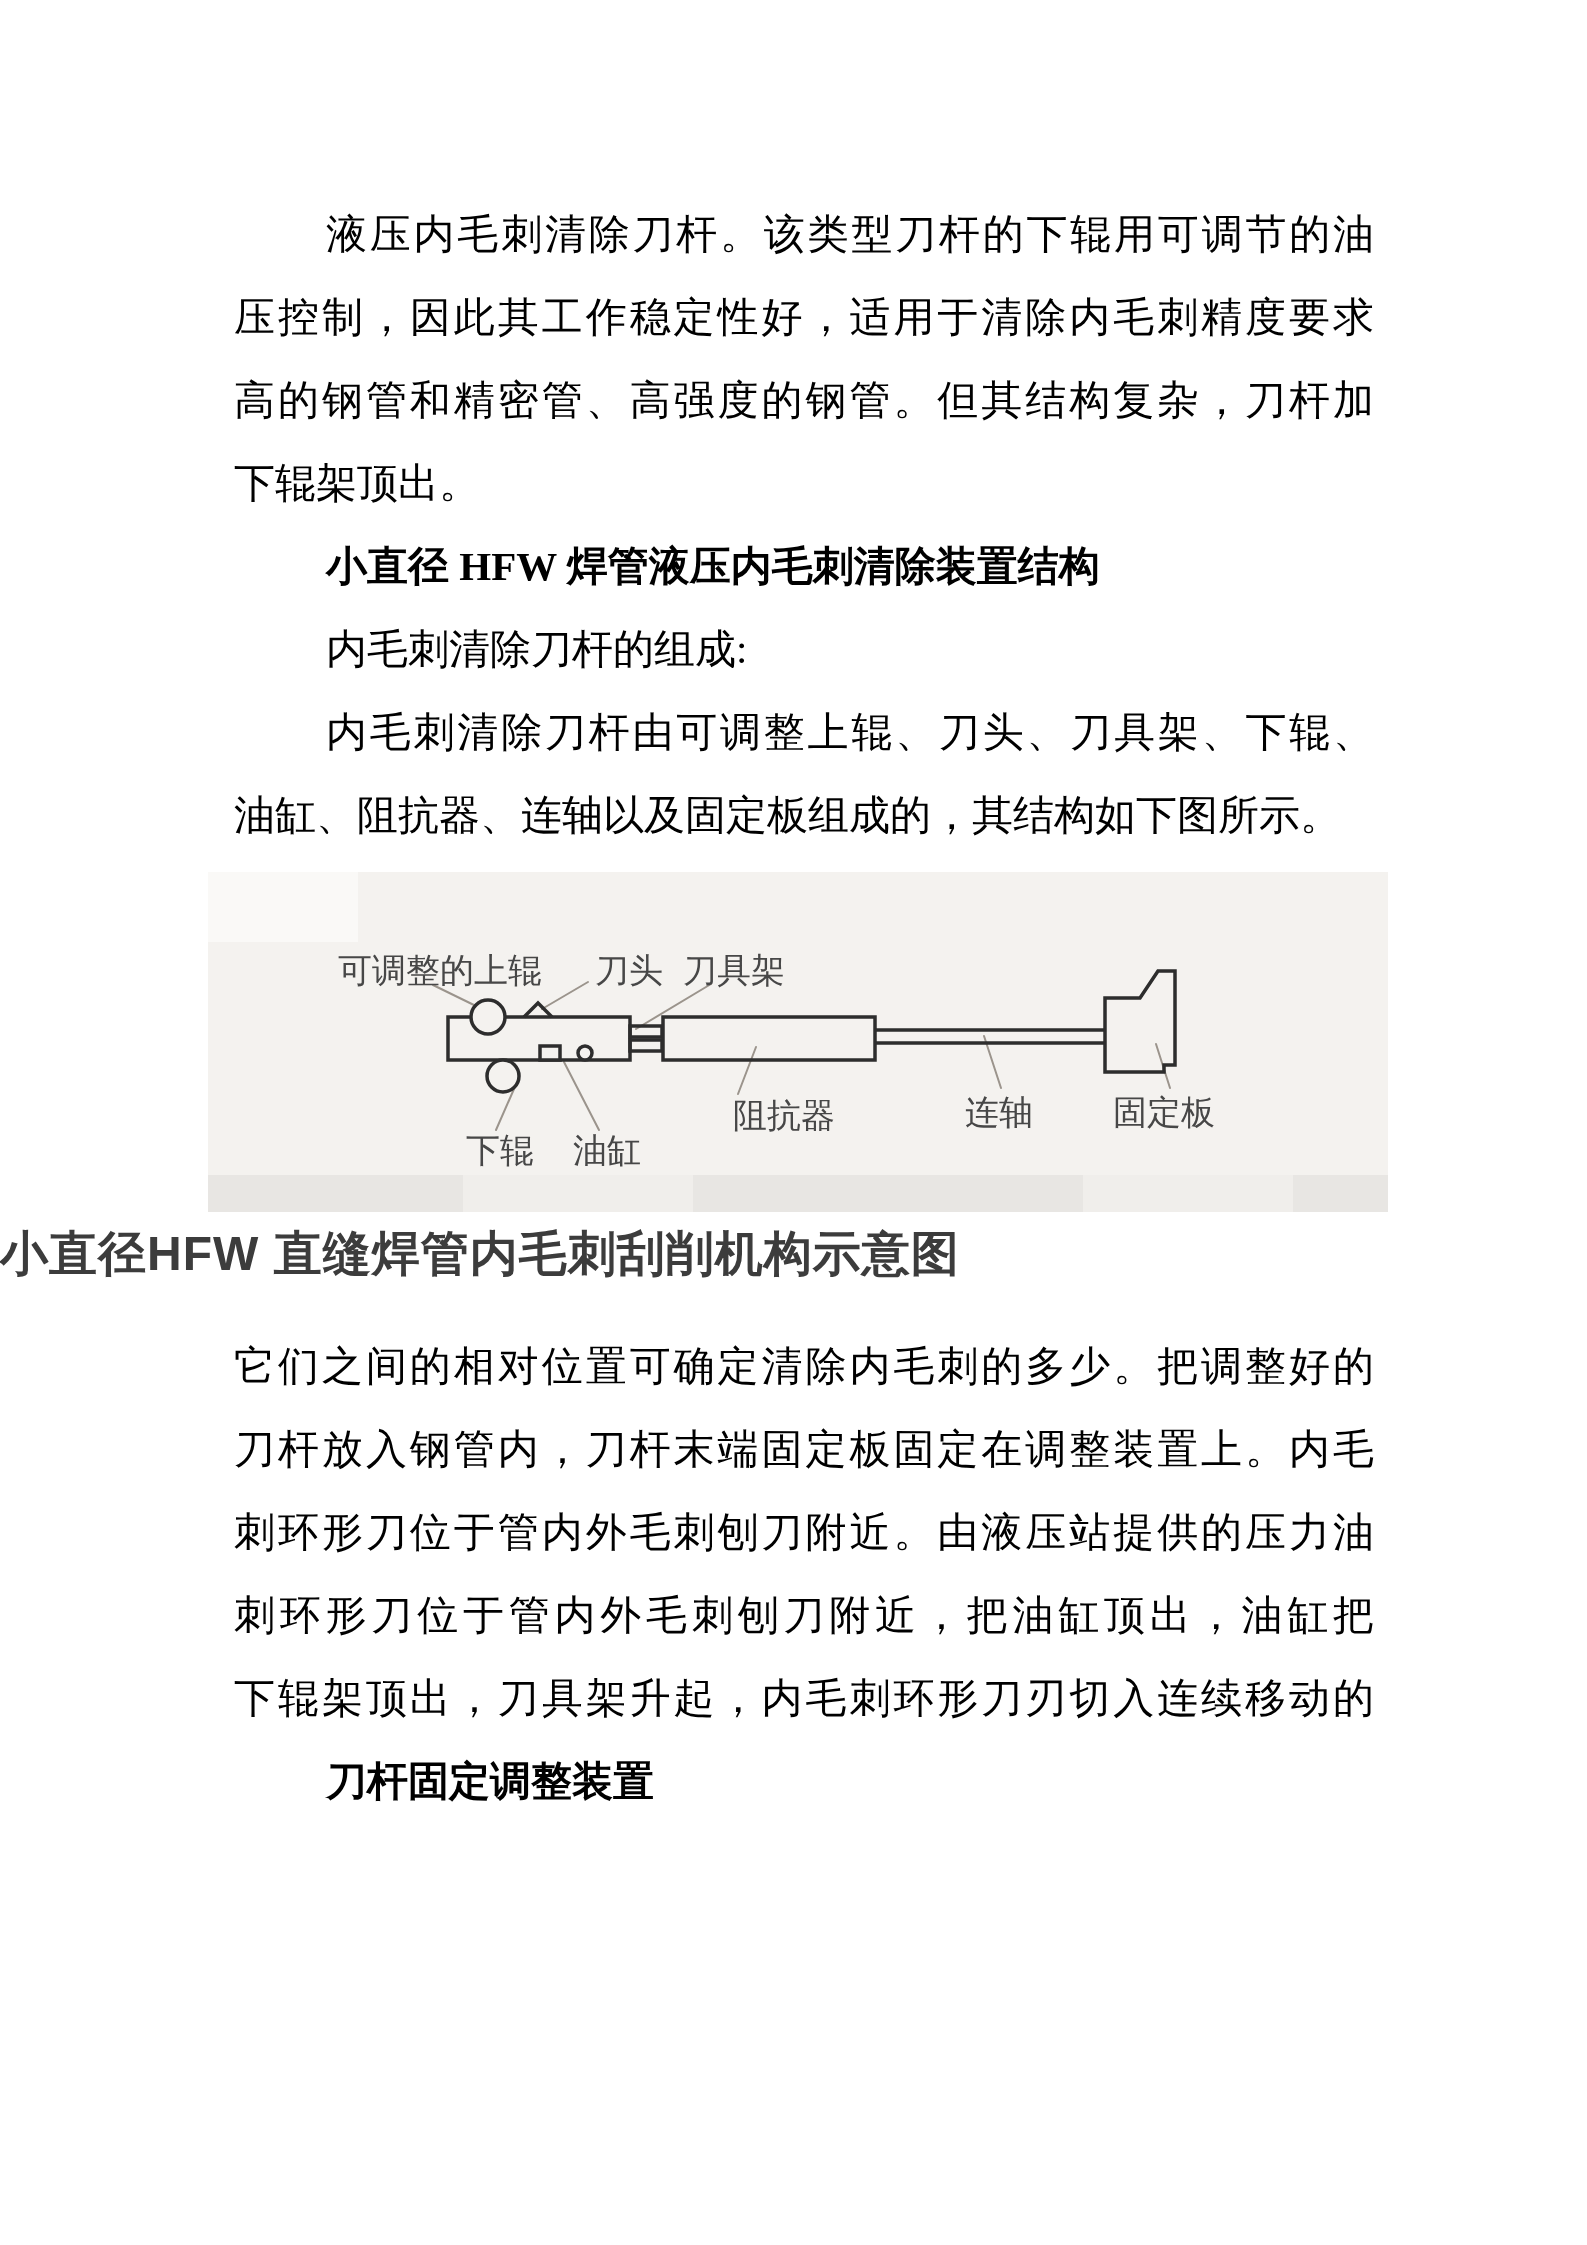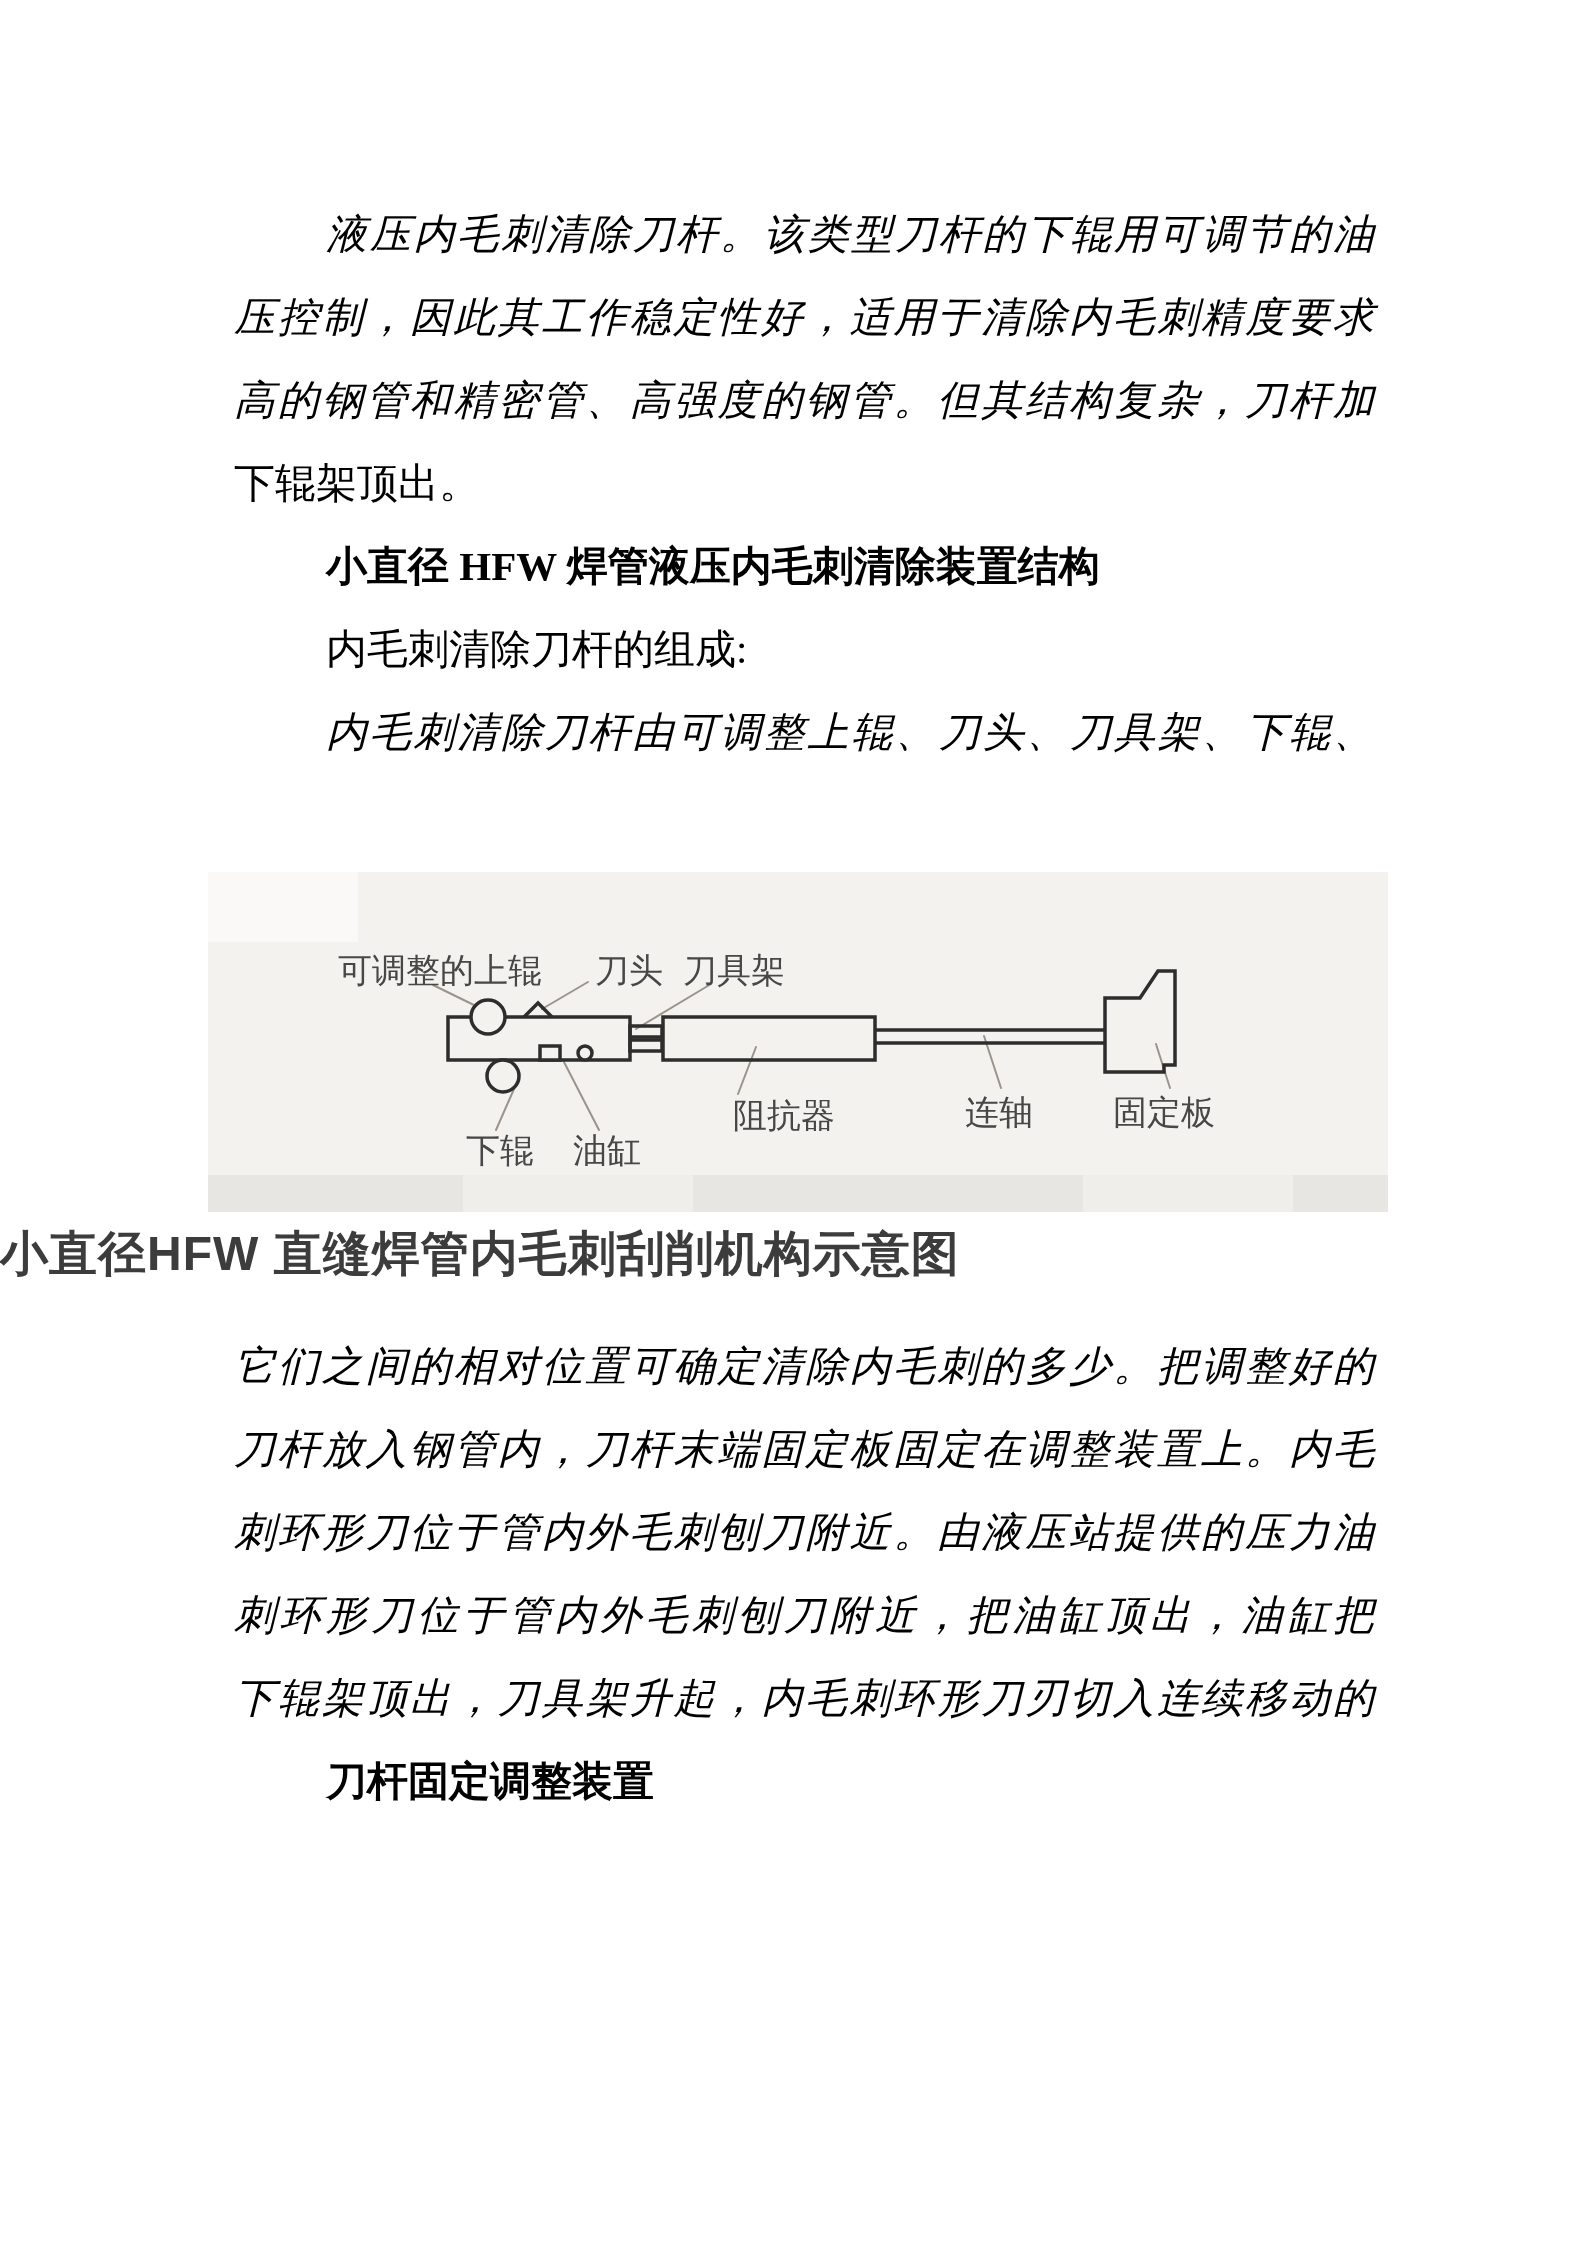--- a/index.html
+++ b/index.html
@@ -1,21 +1,21 @@
 <!DOCTYPE html>
 <html><head>
 <meta charset="utf-8">
 <style>
   html,body{margin:0;padding:0;background:#ffffff;}
   .page{position:relative;width:1587px;height:2245px;background:#ffffff;overflow:hidden;
         font-family:"Liberation Serif","DejaVu Serif",serif;}
   .text-block{position:absolute;left:234px;width:1140px;}
   .tline{font-size:41px;line-height:83px;height:83px;color:#000000;white-space:nowrap;
          font-family:"Liberation Serif","DejaVu Serif",serif;}
-  .tline.just{white-space:normal;text-align:justify;text-align-last:justify;text-justify:inter-character;font-style:italic;}
+  .tline.just{white-space:normal;text-align:justify;text-align-last:justify;text-justify:inter-character;}
   .tline.indent{padding-left:92px;}
   .tline.bold{font-weight:bold;}
   .figure{position:absolute;left:208px;top:872px;width:1180px;height:340px;}
   .figure svg{display:block;width:100%;height:100%;}
   .fig-label{font-family:"Liberation Serif","DejaVu Serif",serif;font-size:34px;fill:#474747;}
   .draw{stroke:#2d2d2d;stroke-width:3.5;fill:none;}
   .draw-fill{stroke:#2d2d2d;stroke-width:3.5;fill:#f4f2ef;}
   .leader{stroke:#9b948c;stroke-width:2;fill:none;stroke-linecap:round;}
   .caption{position:absolute;left:0;top:1222px;width:100%;text-align:left;
            font-family:"Liberation Sans","DejaVu Sans",sans-serif;font-weight:bold;
@@ -27,20 +27,21 @@
 <div class="page">
 
   <div id="text-block-top" class="text-block" style="top:193px;">
       <div class="tline indent just">液压内毛刺清除刀杆。该类型刀杆的下辊用可调节的油</div>
       <div class="tline just">压控制，因此其工作稳定性好，适用于清除内毛刺精度要求</div>
       <div class="tline just">高的钢管和精密管、高强度的钢管。但其结构复杂，刀杆加</div>
       <div class="tline">下辊架顶出。</div>
       <div class="tline indent bold">小直径 HFW 焊管液压内毛刺清除装置结构</div>
       <div class="tline indent">内毛刺清除刀杆的组成:</div>
       <div class="tline indent just">内毛刺清除刀杆由可调整上辊、刀头、刀具架、下辊、</div>
+      <div class="tline">油缸、阻抗器、连轴以及固定板组成的，其结构如下图所示。</div>
     </div>
 
   <div class="figure">
     <svg viewBox="0 0 1180 340" xmlns="http://www.w3.org/2000/svg">
 
       <rect x="0" y="0" width="1180" height="340" fill="#f4f2ef"></rect>
       <rect x="0" y="0" width="150" height="70" fill="#faf9f7"></rect>
 
       <rect x="0" y="303" width="1180" height="37" fill="#e8e6e3"></rect>
       <rect x="255" y="303" width="230" height="37" fill="#f0eeeb"></rect>

